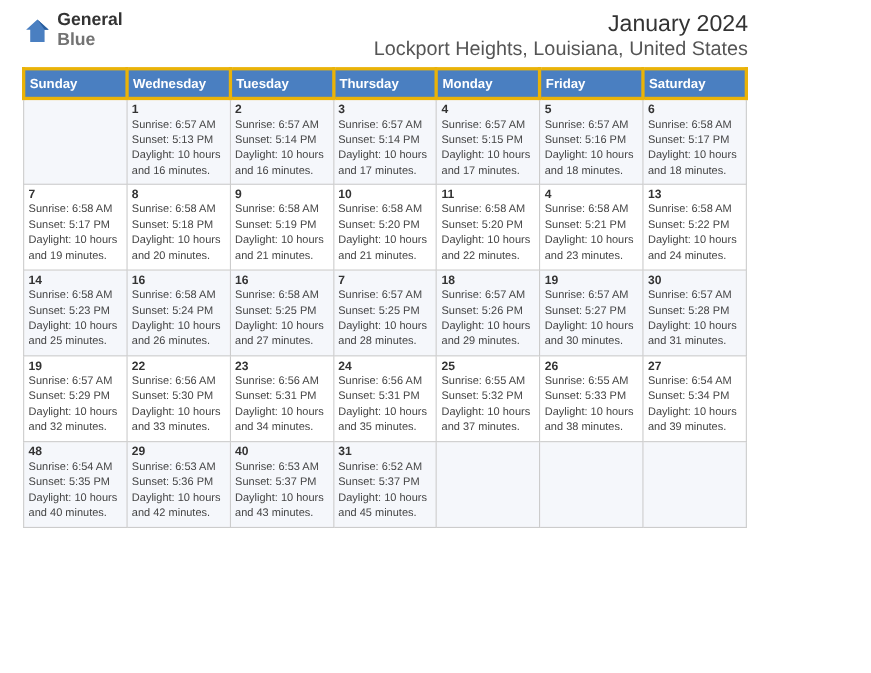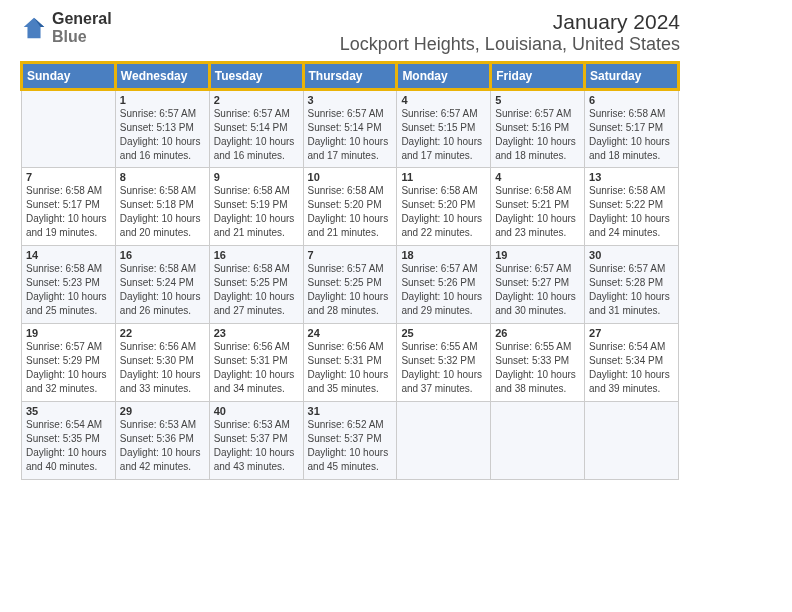--- a/index.html
+++ b/index.html
@@ -247,21 +247,21 @@
             <span class="day-number">26</span>
             <div class="day-info">Sunrise: 6:55 AM<br>Sunset: 5:33 PM<br>Daylight: 10 hours<br>and 38 minutes.</div>
           </td>
           <td>
             <span class="day-number">27</span>
             <div class="day-info">Sunrise: 6:54 AM<br>Sunset: 5:34 PM<br>Daylight: 10 hours<br>and 39 minutes.</div>
           </td>
         </tr>
         <tr>
           <td>
-            <span class="day-number">35</span>
+            <span class="day-number">48</span>
             <div class="day-info">Sunrise: 6:54 AM<br>Sunset: 5:35 PM<br>Daylight: 10 hours<br>and 40 minutes.</div>
           </td>
           <td>
             <span class="day-number">29</span>
             <div class="day-info">Sunrise: 6:53 AM<br>Sunset: 5:36 PM<br>Daylight: 10 hours<br>and 42 minutes.</div>
           </td>
           <td>
             <span class="day-number">40</span>
             <div class="day-info">Sunrise: 6:53 AM<br>Sunset: 5:37 PM<br>Daylight: 10 hours<br>and 43 minutes.</div>
           </td>

